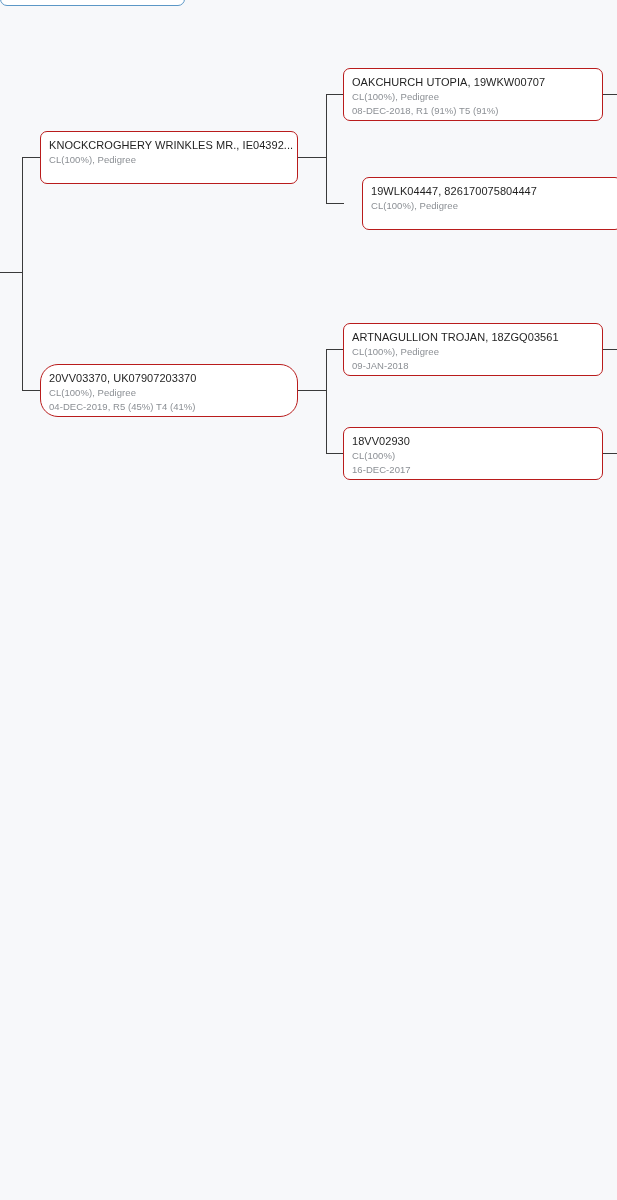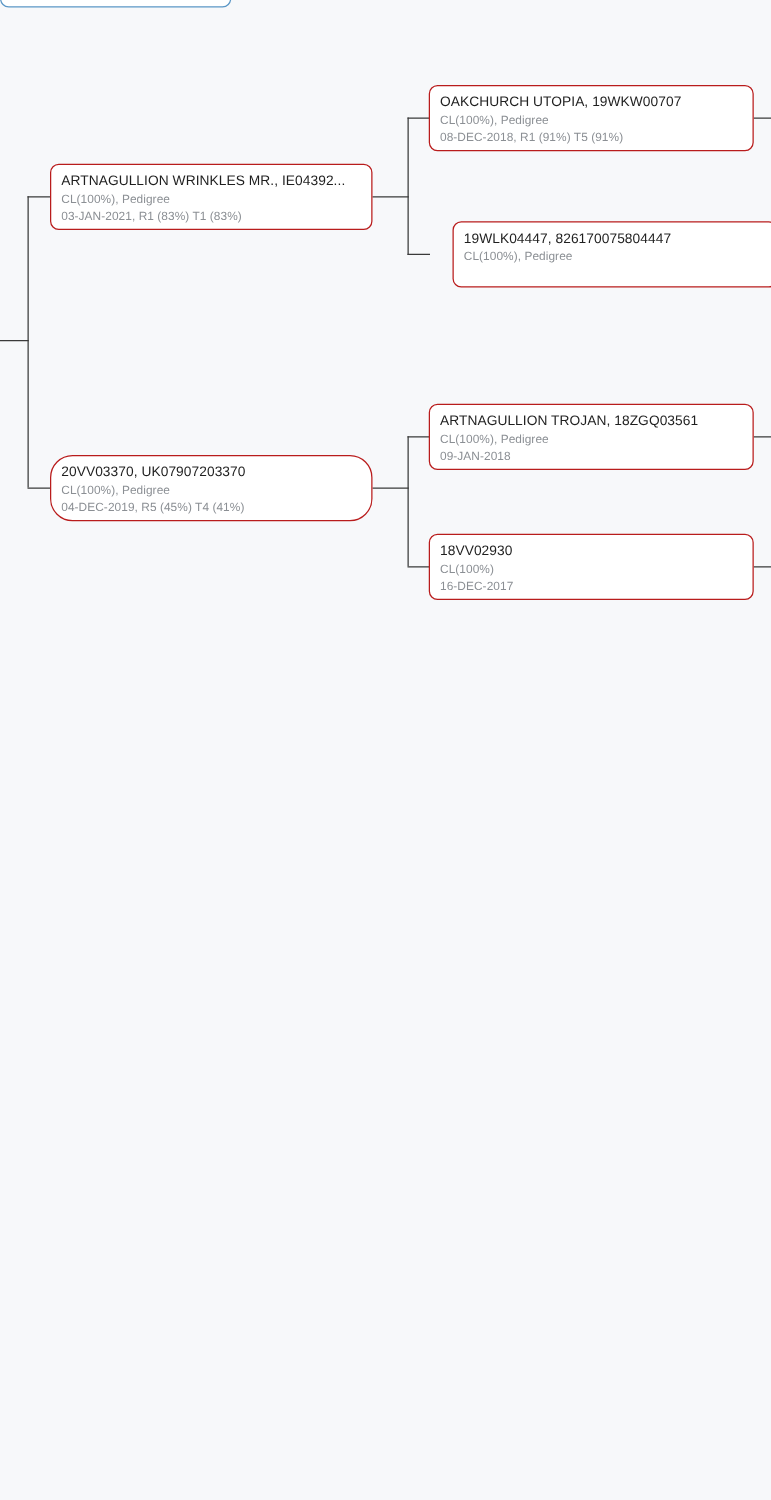--- a/index.html
+++ b/index.html
@@ -107,23 +107,22 @@
   <div class="conn h" style="left:326px; top:349px; width:18px;"></div>
 
   <div class="conn h" style="left:326px; top:453px; width:18px;"></div>
 
   <div class="conn h" style="left:603px; top:94px; width:14px;"></div>
   <div class="conn h" style="left:603px; top:203px; width:14px;"></div>
   <div class="conn h" style="left:603px; top:349px; width:14px;"></div>
   <div class="conn h" style="left:603px; top:453px; width:14px;"></div>
 
   <div class="node" style="left:40px; top:131px; width:258px; height:53px;">
-    <div class="node-title">ARTNAGULLION WRINKLES MR., IE04392...</div>
+    <div class="node-title">KNOCKCROGHERY WRINKLES MR., IE04392...</div>
     <div class="node-sub">CL(100%), Pedigree</div>
-    <div class="node-sub">03-JAN-2021, R1 (83%) T1 (83%)</div>
   </div>
 
   <div class="node" style="left:343px; top:68px; width:260px; height:53px;">
     <div class="node-title">OAKCHURCH UTOPIA, 19WKW00707</div>
     <div class="node-sub">CL(100%), Pedigree</div>
     <div class="node-sub">08-DEC-2018, R1 (91%) T5 (91%)</div>
   </div>
 
   <div class="node" style="left:362px; top:177px; width:260px; height:53px;">
     <div class="node-title">19WLK04447, 826170075804447</div>

